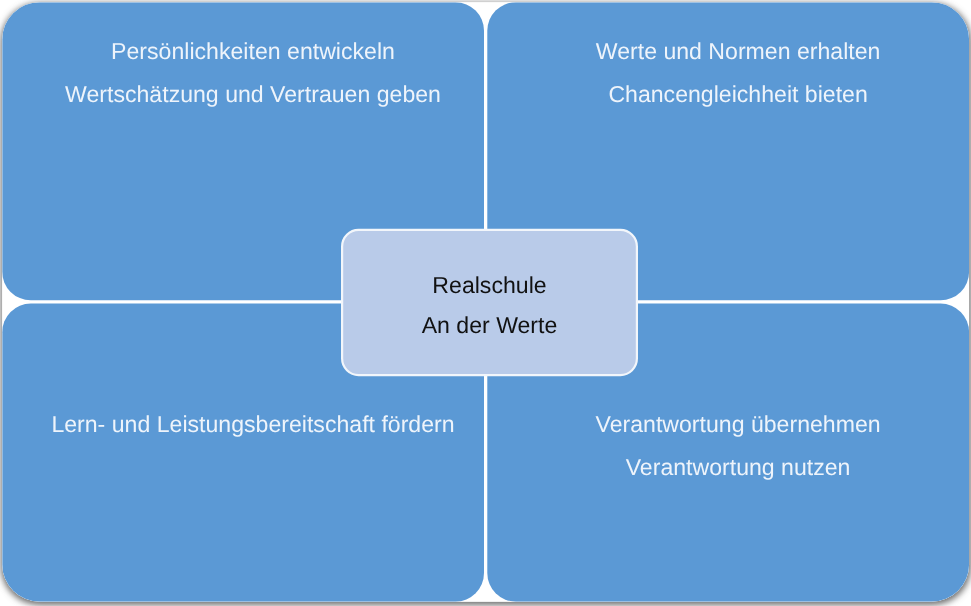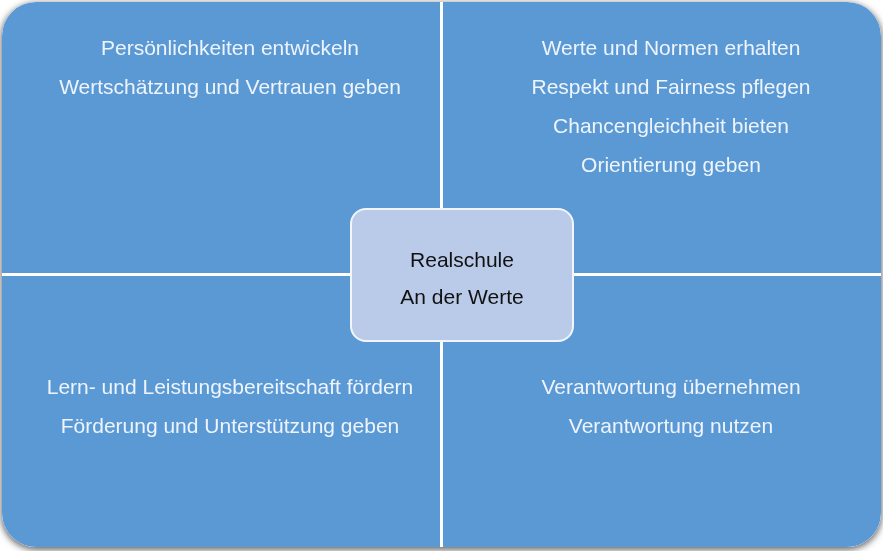--- a/index.html
+++ b/index.html
@@ -34,66 +34,63 @@
     gap:3px;
     background:var(--divider);
   }
   .quadrant{
     background:var(--blue);
     color:var(--text-light);
     font-size:21px;
     text-align:center;
     box-sizing:border-box;
     padding-left:18px;
+    border-radius:26px;
   }
   .quadrant.top{padding-top:31px;}
   .quadrant.bottom{padding-top:96px;}
   .item{
     line-height:30px;
     margin:0 0 9px 0;
     white-space:pre-line;
   }
   .center-box{
     position:absolute;
     left:310px;top:208px;
-    width:224px;height:134px;
+    width:270px;height:134px;
     box-sizing:border-box;
     background:var(--center-fill);
     border:2px solid #f2f6fb;
     border-radius:16px;
     text-align:center;
     color:var(--text-dark);
     font-size:21px;
     line-height:37px;
     padding-top:31px;
-    margin-left:40px;
   }
 </style>
 </head>
 <body>
 
 <div class="canvas">
   <div class="group">
     <div class="grid">
 
       <div class="quadrant top">
         <div class="item">Persönlichkeiten entwickeln</div>
         <div class="item">Wertschätzung und Vertrauen geben</div>
       </div>
 
       <div class="quadrant top">
         <div class="item">Werte und Normen erhalten</div>
-        <div class="item">Respekt und Fairness pflegen</div>
         <div class="item">Chancengleichheit bieten</div>
-        <div class="item">Orientierung geben</div>
       </div>
 
       <div class="quadrant bottom">
         <div class="item">Lern- und Leistungsbereitschaft fördern</div>
-        <div class="item">Förderung und Unterstützung geben</div>
       </div>
 
       <div class="quadrant bottom">
         <div class="item">Verantwortung übernehmen</div>
         <div class="item">Verantwortung nutzen</div>
       </div>
 
     </div>
   </div>
 

